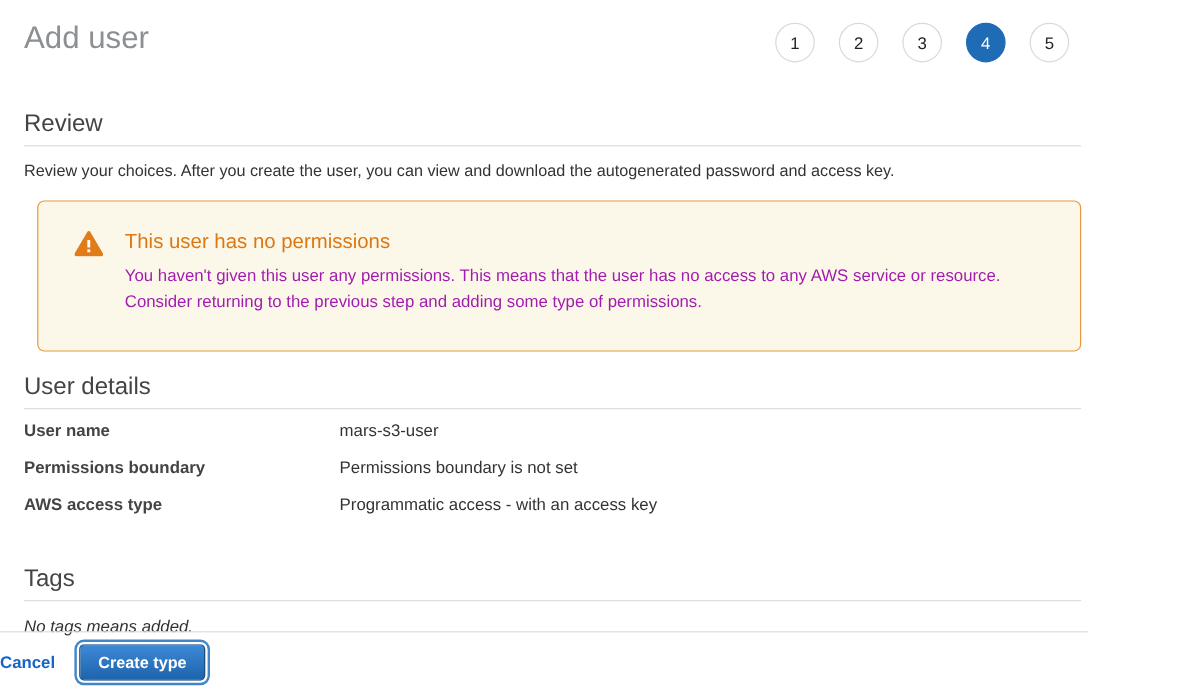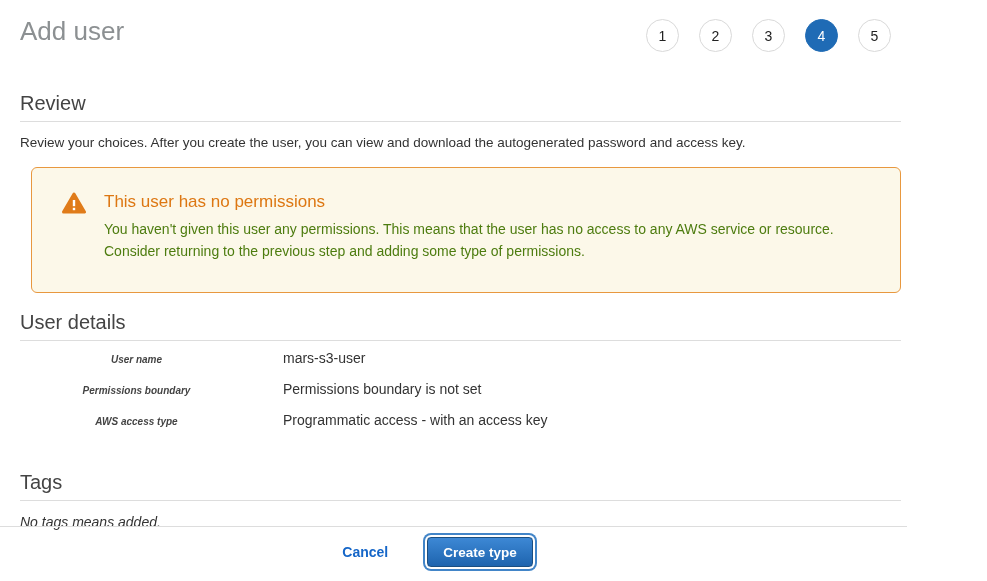--- a/index.html
+++ b/index.html
@@ -83,36 +83,35 @@
   .warning-icon { flex: 0 0 auto; width: 24px; height: 22px; margin-top: 0; }
   .warning-text { margin-left: 18px; }
   .warning-title {
     font-size: 17px;
     color: var(--warning-text, #dd7712);
     line-height: 20px;
   }
   .warning-body {
     margin-top: 6px;
     font-size: 14px;
-    color: #4d7c0f;
+    color: #a21caf;
     line-height: 22px;
     max-width: 860px;
   }
 
   
   .section-user-details { margin-top: 18px; }
   .details-rows { margin-top: 9px; }
   .detail-row { display: flex; align-items: baseline; height: 31px; }
   .detail-label {
     width: 233px;
-    text-align: center;
+    text-align: left;
     font-weight: bold;
-    font-size: 10px;
+    font-size: 14px;
     color: #444;
-    font-style: italic;
   }
   .detail-value {
     margin-left: 30px;
     font-size: 14px;
     color: #333;
   }
 
   
   .section-tags { margin-top: 28px; }
   .tags-empty {
@@ -121,22 +120,21 @@
     font-style: italic;
     color: #333;
   }
 
   
   .footer { position: absolute; left: 0; right: 0; bottom: 0; }
   .footer-rule { border: none; border-top: 1px solid #ddd; margin: 0; }
   .footer-buttons {
     display: flex;
     align-items: center;
-    justify-content: center;
-    gap: 19px;
+    justify-content: flex-start;
     padding: 10px 28px 14px 0;
   }
   .cancel-link {
     color: var(--link, #1566c8);
     font-weight: bold;
     font-size: 14px;
     text-decoration: none;
     margin-right: 16px;
     cursor: pointer;
   }

